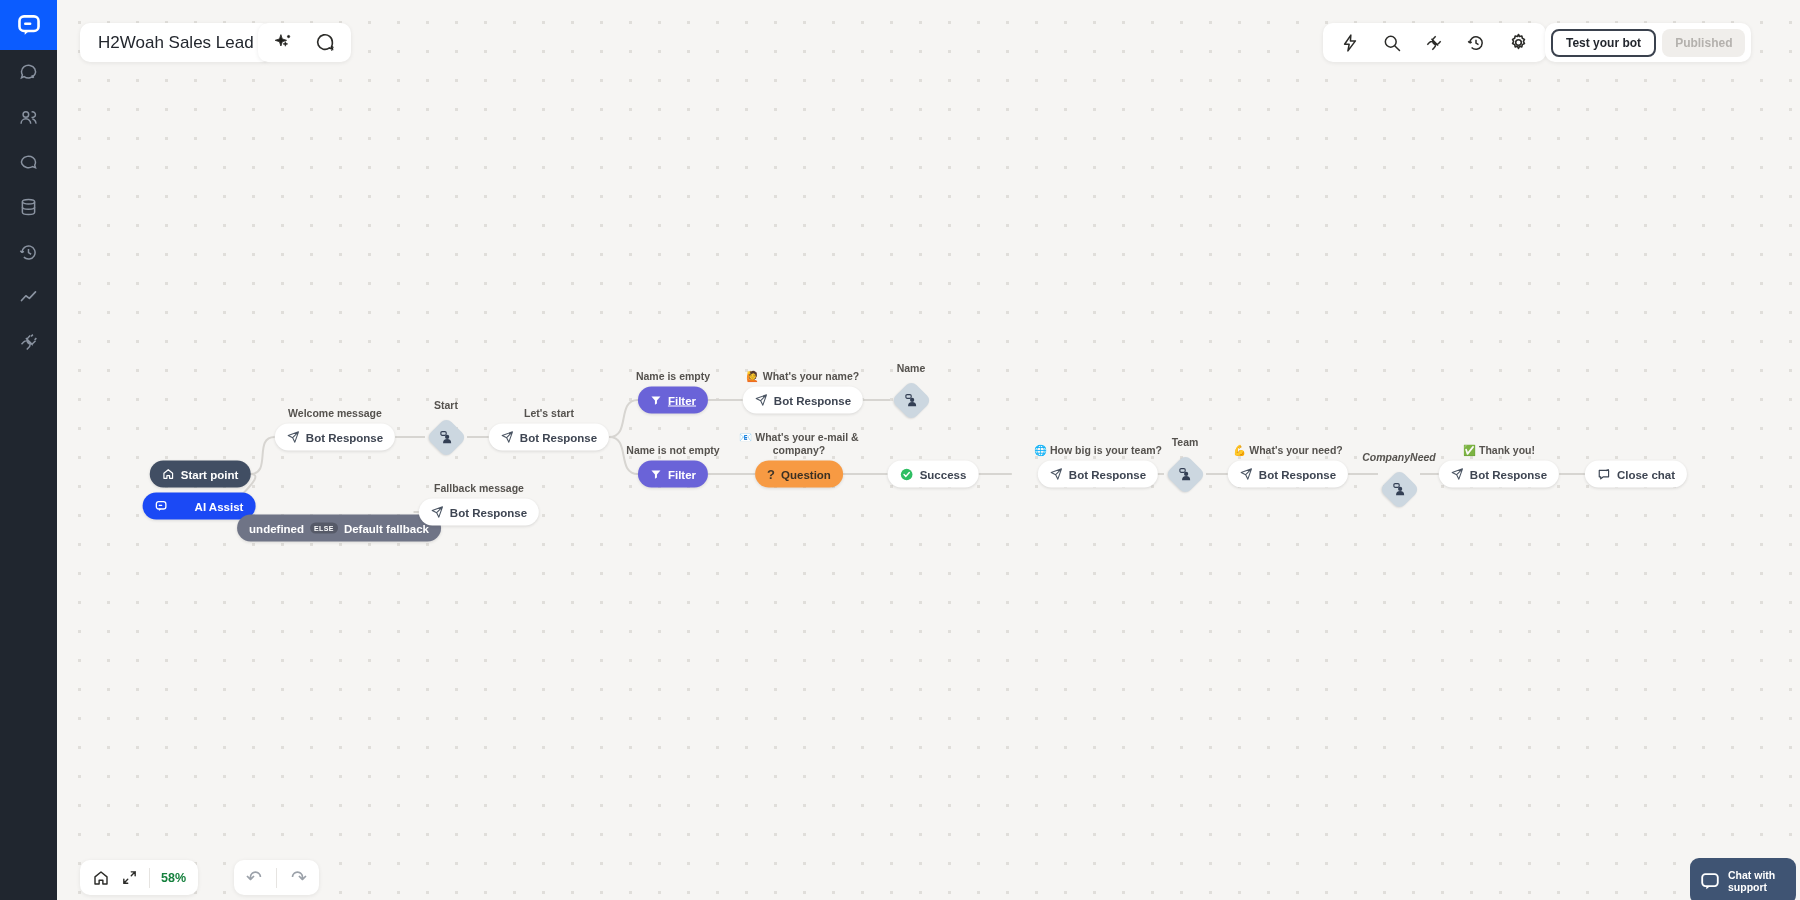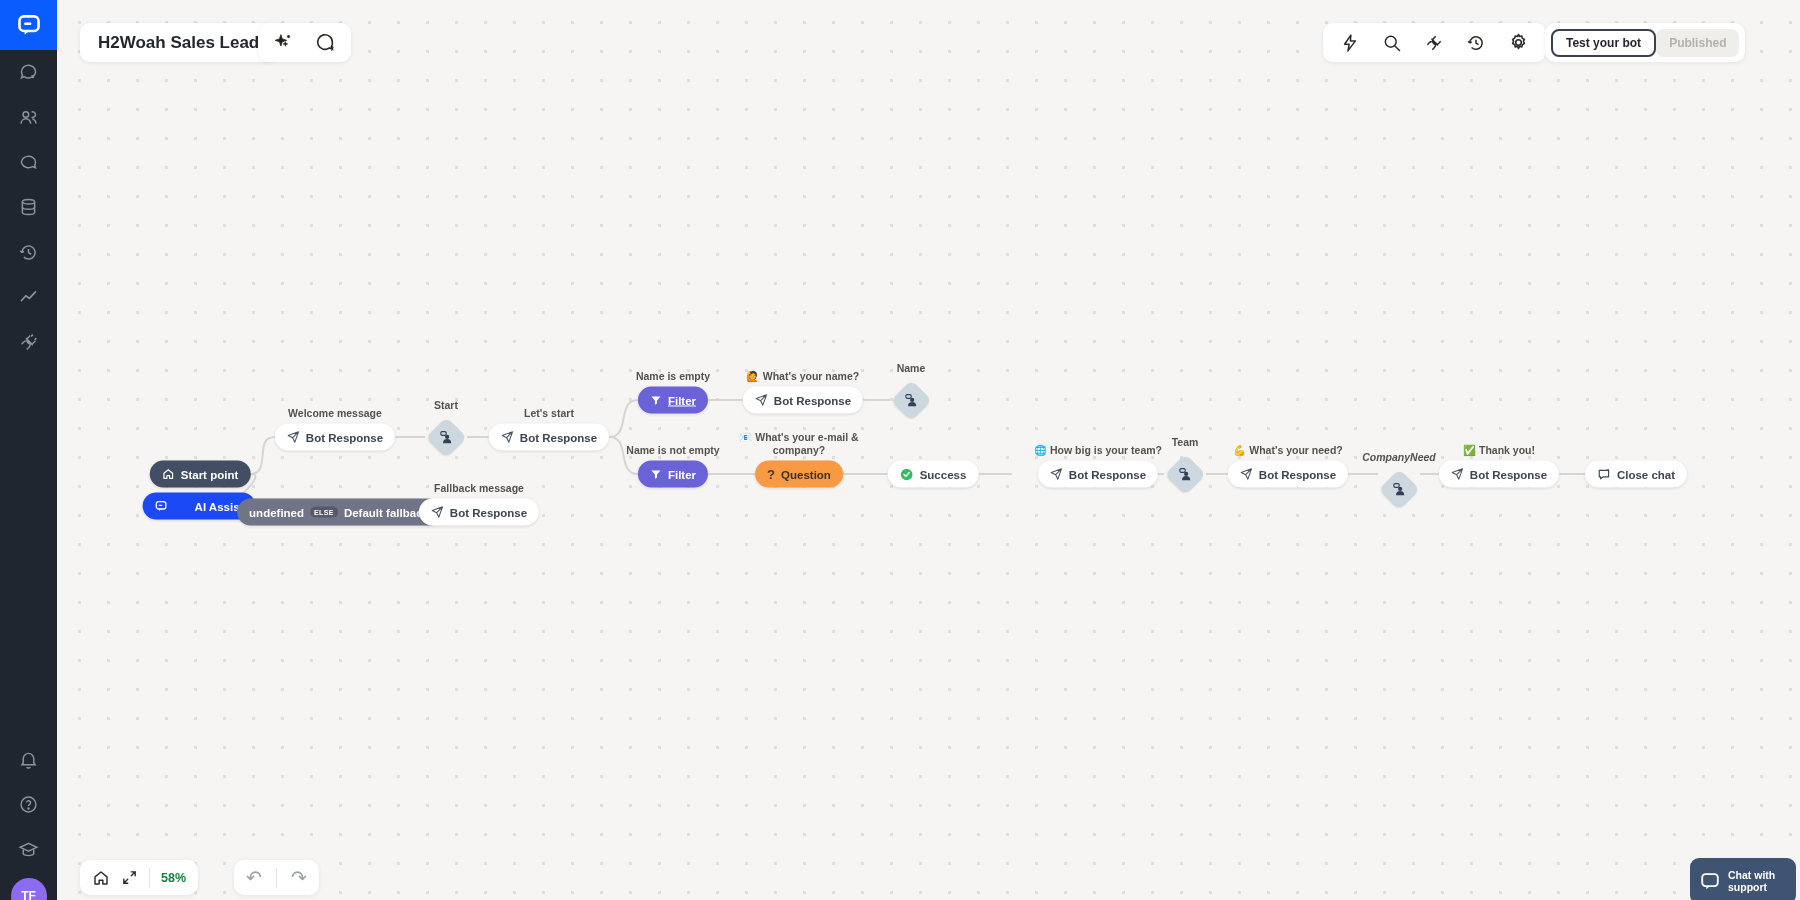--- a/index.html
+++ b/index.html
@@ -23,24 +23,24 @@
   
   .canvas { position:absolute; left:57px; top:0; right:0; bottom:0;
     background:#f6f5f3;
     background-image:radial-gradient(#e0deda 1.6px, transparent 1.6px);
     background-size:29px 29px; background-position:8px 8px; }
 
   
   .pill { position:absolute; background:#fff; border-radius:10px;
     box-shadow:0 1px 4px rgba(30,30,30,.08); display:flex; align-items:center; z-index:20; }
   .title-pill { left:80px; top:23px; height:39px; padding:0 18px;
-    font-size:17px; font-weight:700; color:#23272e; }
+    font-size:17px; font-weight:400; color:#23272e; }
   .tools-pill { left:258px; top:23px; height:39px; padding:0 15px; gap:20px; }
   .right-icons-pill { left:1323px; top:23px; height:39px; padding:0 17px; gap:22px; }
-  .buttons-pill { left:1545px; top:23px; height:39px; padding:0 6px; }
+  .buttons-pill { left:1545px; top:23px; height:39px; padding:0 6px; gap:6px; }
   .icon-btn { display:inline-flex; align-items:center; justify-content:center; cursor:pointer; }
   .icon-btn svg { stroke:#2b2b28; }
   .btn-test { height:28px; padding:0 13px; border:2px solid #3a414d; border-radius:8px;
     background:#fff; font-size:12px; font-weight:700; color:#23272e; cursor:pointer;
     display:flex; align-items:center; }
   .btn-published { height:28px; padding:0 13px; border:none; border-radius:8px;
     background:#f0eeeb; font-size:12px; font-weight:700; color:#b4b1ad; cursor:default;
     display:flex; align-items:center; }
 
   .zoom-pill { left:80px; top:860px; height:35px; padding:0 12px; gap:11px; border-radius:10px; }
@@ -124,21 +124,21 @@
     </div>
     <div class="node bot" style="left: 335px; top: 437px;">
       <div class="tag">Welcome message</div>
       <span class="nicon">
         <svg width="13" height="13" viewBox="0 0 24 24" fill="none" stroke="#4b5563" stroke-width="2">
           <path d="M21.5 2.5 L10.8 13.2 M21.5 2.5 L14.8 21.5 l-4-8.3 -8.3-4z" stroke-linejoin="round"></path>
         </svg>
       </span>
       <span>Bot Response</span>
     </div>
-    <div class="node fallback" style="left: 339px; top: 512px;">
+    <div class="node fallback" style="left: 339px; top: 528px;">
       <span class="nicon">undefined</span>
       <span class="badge">ELSE</span>
       <span>Default fallback</span>
     </div>
     <div class="node diamond" style="left: 446px; top: 437px;">
       <div class="tag">Start</div>
       <div class="dshape">
         <svg width="15" height="15" viewBox="0 0 24 24" fill="#333f54">
           <circle cx="13" cy="11" r="3.4"></circle>
           <path d="M6.5 21 a6.5 6.5 0 0 1 13 0z"></path>
@@ -320,42 +320,20 @@
       <path d="M4 15.5 l5-5.5 4 3 7-7.5" stroke-linecap="round" stroke-linejoin="round"></path>
     </svg>
   </div>
   <div class="nav-item">
     <svg width="21" height="21" viewBox="0 0 24 24" fill="none" stroke-width="1.7">
       <path d="M9 7 l8 8 M14 4 l-2.5 2.5 a4 4 0 0 0 6 6 L20 10 M10 20 l2.5-2.5 a4 4 0 0 0 -6 -6 L4 14"></path>
       <path d="M17 3 l-2 2 M21 7 l-2 2"></path>
     </svg>
   </div>
 
-  <div class="side-bottom">
-    <div class="nav-item">
-      <svg width="21" height="21" viewBox="0 0 24 24" fill="none" stroke-width="1.7">
-        <path d="M6 16 v-5 a6 6 0 1 1 12 0 v5 l1.5 2 H4.5z"></path>
-        <path d="M10 20.5 a2.2 2.2 0 0 0 4 0"></path>
-      </svg>
-    </div>
-    <div class="nav-item">
-      <svg width="21" height="21" viewBox="0 0 24 24" fill="none" stroke-width="1.7">
-        <circle cx="12" cy="12" r="8.5"></circle>
-        <path d="M9.8 9.5 a2.3 2.3 0 1 1 3.2 2.6 c-0.8 0.4 -1 0.9 -1 1.7"></path>
-        <circle cx="12" cy="16.6" r="0.6" fill="#8a93a1"></circle>
-      </svg>
-    </div>
-    <div class="nav-item">
-      <svg width="21" height="21" viewBox="0 0 24 24" fill="none" stroke-width="1.7">
-        <path d="M12 5 L2.5 9.5 12 14 21.5 9.5z"></path>
-        <path d="M6 12 v4.5 c0 1.2 2.7 2.5 6 2.5 s6-1.3 6-2.5 V12"></path>
-      </svg>
-    </div>
-    <div class="avatar">TF</div>
-  </div>
 </div>
 
 <div class="pill title-pill">H2Woah Sales Lead</div>
 
 <div class="pill tools-pill">
   <span class="icon-btn">
     <svg width="21" height="21" viewBox="0 0 24 24" fill="#1d1d1a" stroke="none">
       <path d="M9 3 l1.6 4.9 L15.5 9.5 l-4.9 1.6 L9 16 l-1.6-4.9 L2.5 9.5 l4.9-1.6z"></path>
       <path d="M17.5 4 l0.9 2.6 2.6 0.9 -2.6 0.9 -0.9 2.6 -0.9-2.6 -2.6-0.9 2.6-0.9z" transform="translate(1,8) scale(0.75)"></path>
       <circle cx="17.8" cy="5.2" r="1.3"></circle>

